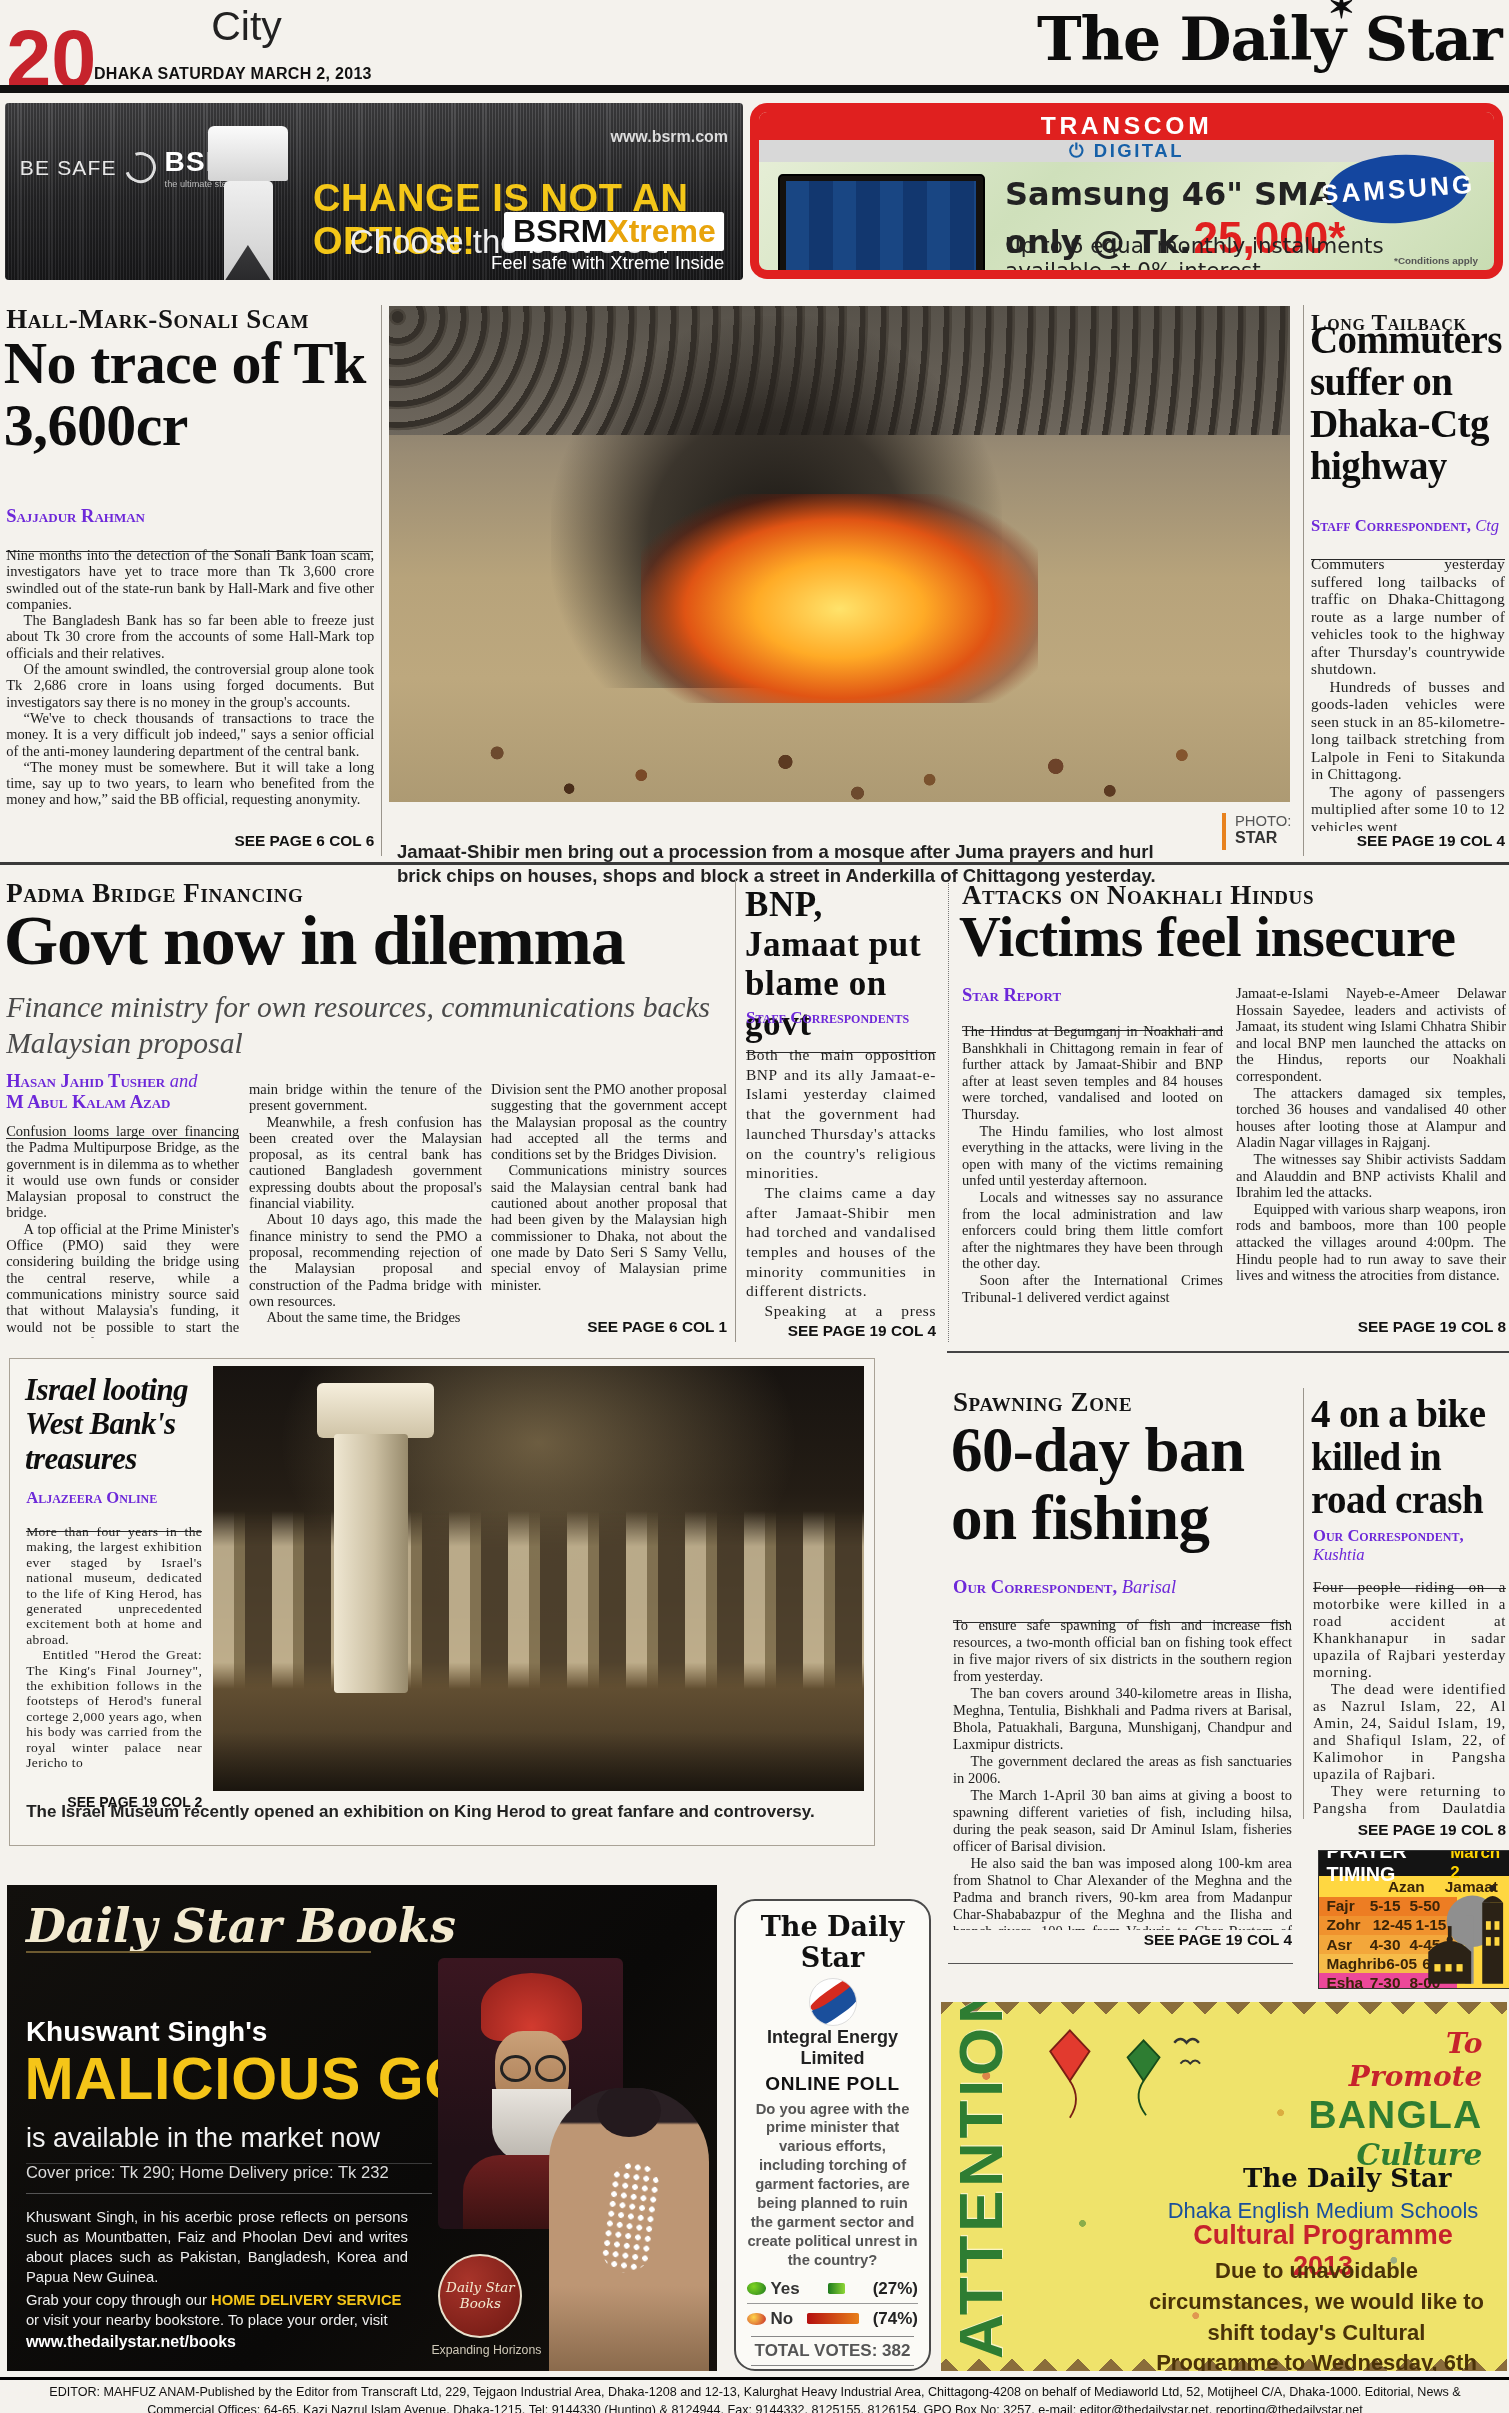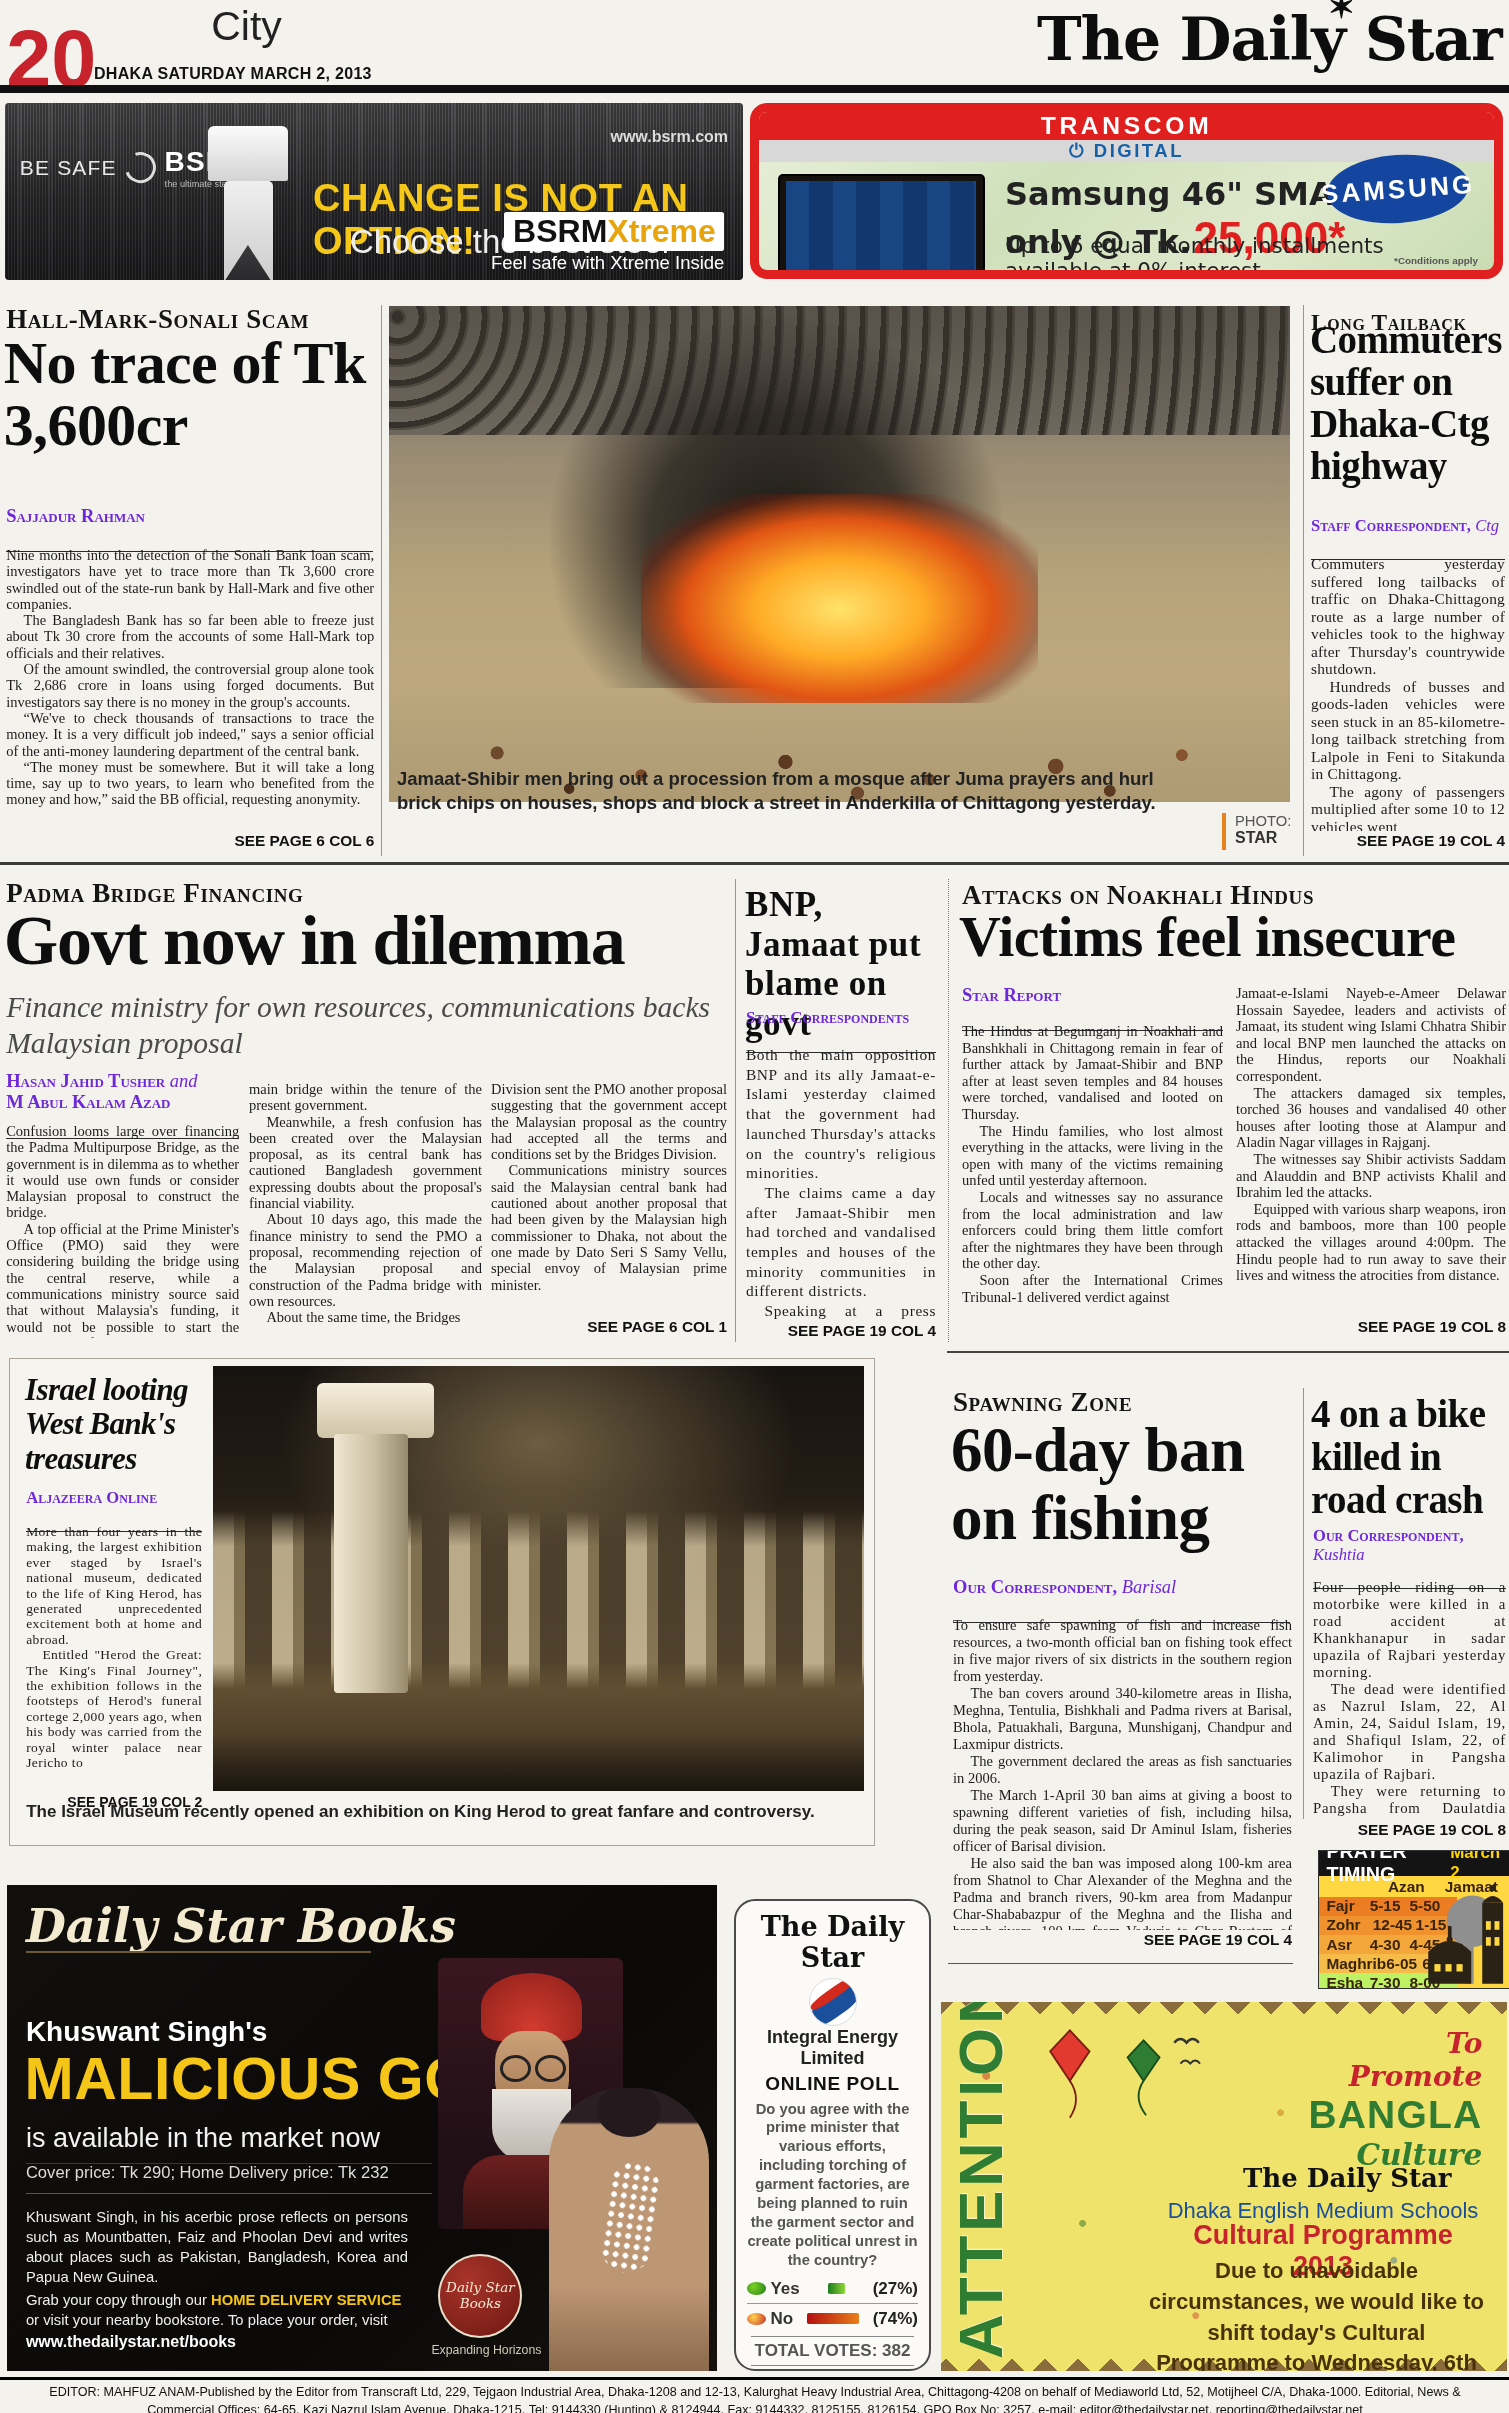--- a/index.html
+++ b/index.html
@@ -248,21 +248,21 @@
   </article>
 
   <div class="abs vrule" style="left:381px;top:305px;height:551px;"></div>
 
   <figure class="abs photo-riot" style="left:389px;top:306px;width:901px;height:496px;margin:0;">
     <div class="abs crowdband" style="left:0;top:0;width:100%;height:26%;"></div>
     <div class="abs smokeplume" style="left:18%;top:2%;width:50%;height:75%;"></div>
     <div class="abs fireglow" style="left:28%;top:38%;width:44%;height:42%;"></div>
     <div class="abs debris" style="left:0;top:55%;width:100%;height:45%;"></div>
   </figure>
-  <div class="abs caption" style="left:397px;top:767px;width:800px;">Jamaat-Shibir men bring out a procession from a mosque after Juma prayers and hurl brick chips on houses, shops and block a street in Anderkilla of Chittagong yesterday.</div>
+  <div class="abs caption" style="left:397px;top:840px;width:800px;">Jamaat-Shibir men bring out a procession from a mosque after Juma prayers and hurl brick chips on houses, shops and block a street in Anderkilla of Chittagong yesterday.</div>
   <div class="abs" style="left:1222px;top:813px;width:4.3px;height:37px;background:#e8821e;"></div>
   <div class="abs" style="left:1235px;top:813px;">
     <span class="photo-credit-label">PHOTO:</span><br>
     <span class="photo-credit">STAR</span>
   </div>
 
   <div class="abs vrule" style="left:1303px;top:305px;height:551px;"></div>
 
   <article>
     <div class="abs kicker" style="left:1311px;top:311px;font-size:23.4px;">Long Tailback</div>
@@ -437,21 +437,21 @@
     <div class="prow" style="background:#f3a73b;width:123px;">
       <span class="c1">Asr</span>
         <span class="c2">4-30</span>
         <span class="c3">4-45</span>
     </div>
     <div class="prow" style="background:#f6bc49;width:132px;">
       <span class="c1">Maghrib</span>
         <span class="c2">6-05</span>
         <span class="c3">6-10</span>
     </div>
-    <div class="prow" style="background:#bef264;width:123px;">
+    <div class="prow" style="background:#ec4899;width:123px;">
       <span class="c1">Esha</span>
         <span class="c2">7-30</span>
         <span class="c3">8-00</span>
     </div>
 
   </div>
 
   <div class="abs books" style="left:7.4px;top:1885px;width:710px;height:486px;">
     <div class="abs brand" style="left:18.5px;top:13.5px;">Daily Star Books</div>
     <div class="abs" style="left:18.5px;top:66px;width:345px;height:1.8px;background:#6d5a30;"></div>

